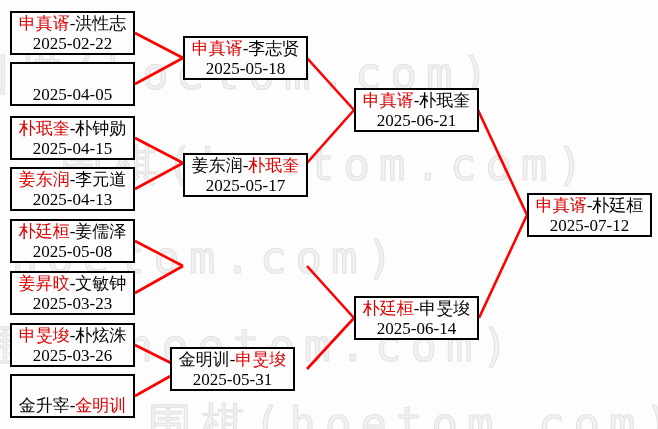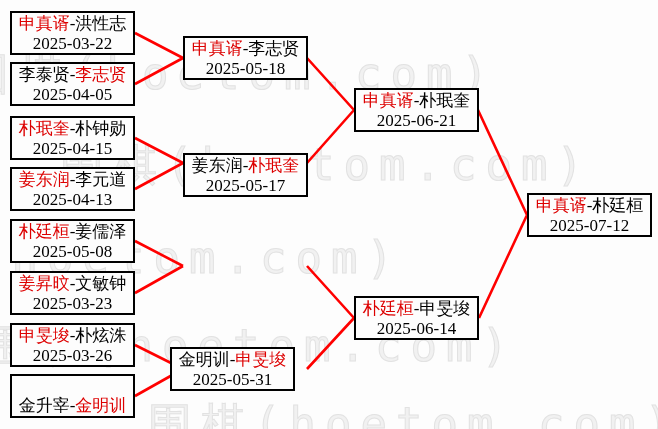--- a/index.html
+++ b/index.html
@@ -60,24 +60,23 @@
       <path d="M135,241 L183,266 M135,293 L183,266"></path>
       <path d="M135,345 L183,369 M135,396 L183,369"></path>
       <path d="M307,58 L354,110 M307,163 L354,110"></path>
       <path d="M307,266 L354,318 M307,369 L354,318"></path>
       <path d="M478,110 L527,215 M479,318 L527,215"></path>
     </g>
   </svg>
 
   <div class="match" style="left:10px;top:11px">
     <div class="names"><span class="p1 winner">申真谞</span><span class="dash">-</span><span class="p2">洪性志</span></div>
-    <div class="date">2025-03-22</div>
+    <div class="date">2025-02-22</div>
   </div>
   <div class="match" style="left:10px;top:62px">
-    <div class="names"><span class="p1">李泰贤</span><span class="dash">-</span><span class="p2 winner">李志贤</span></div>
     <div class="date">2025-04-05</div>
   </div>
   <div class="match" style="left:10px;top:116px">
     <div class="names"><span class="p1 winner">朴珉奎</span><span class="dash">-</span><span class="p2">朴钟勋</span></div>
     <div class="date">2025-04-15</div>
   </div>
   <div class="match" style="left:10px;top:167px">
     <div class="names"><span class="p1 winner">姜东润</span><span class="dash">-</span><span class="p2">李元道</span></div>
     <div class="date">2025-04-13</div>
   </div>

